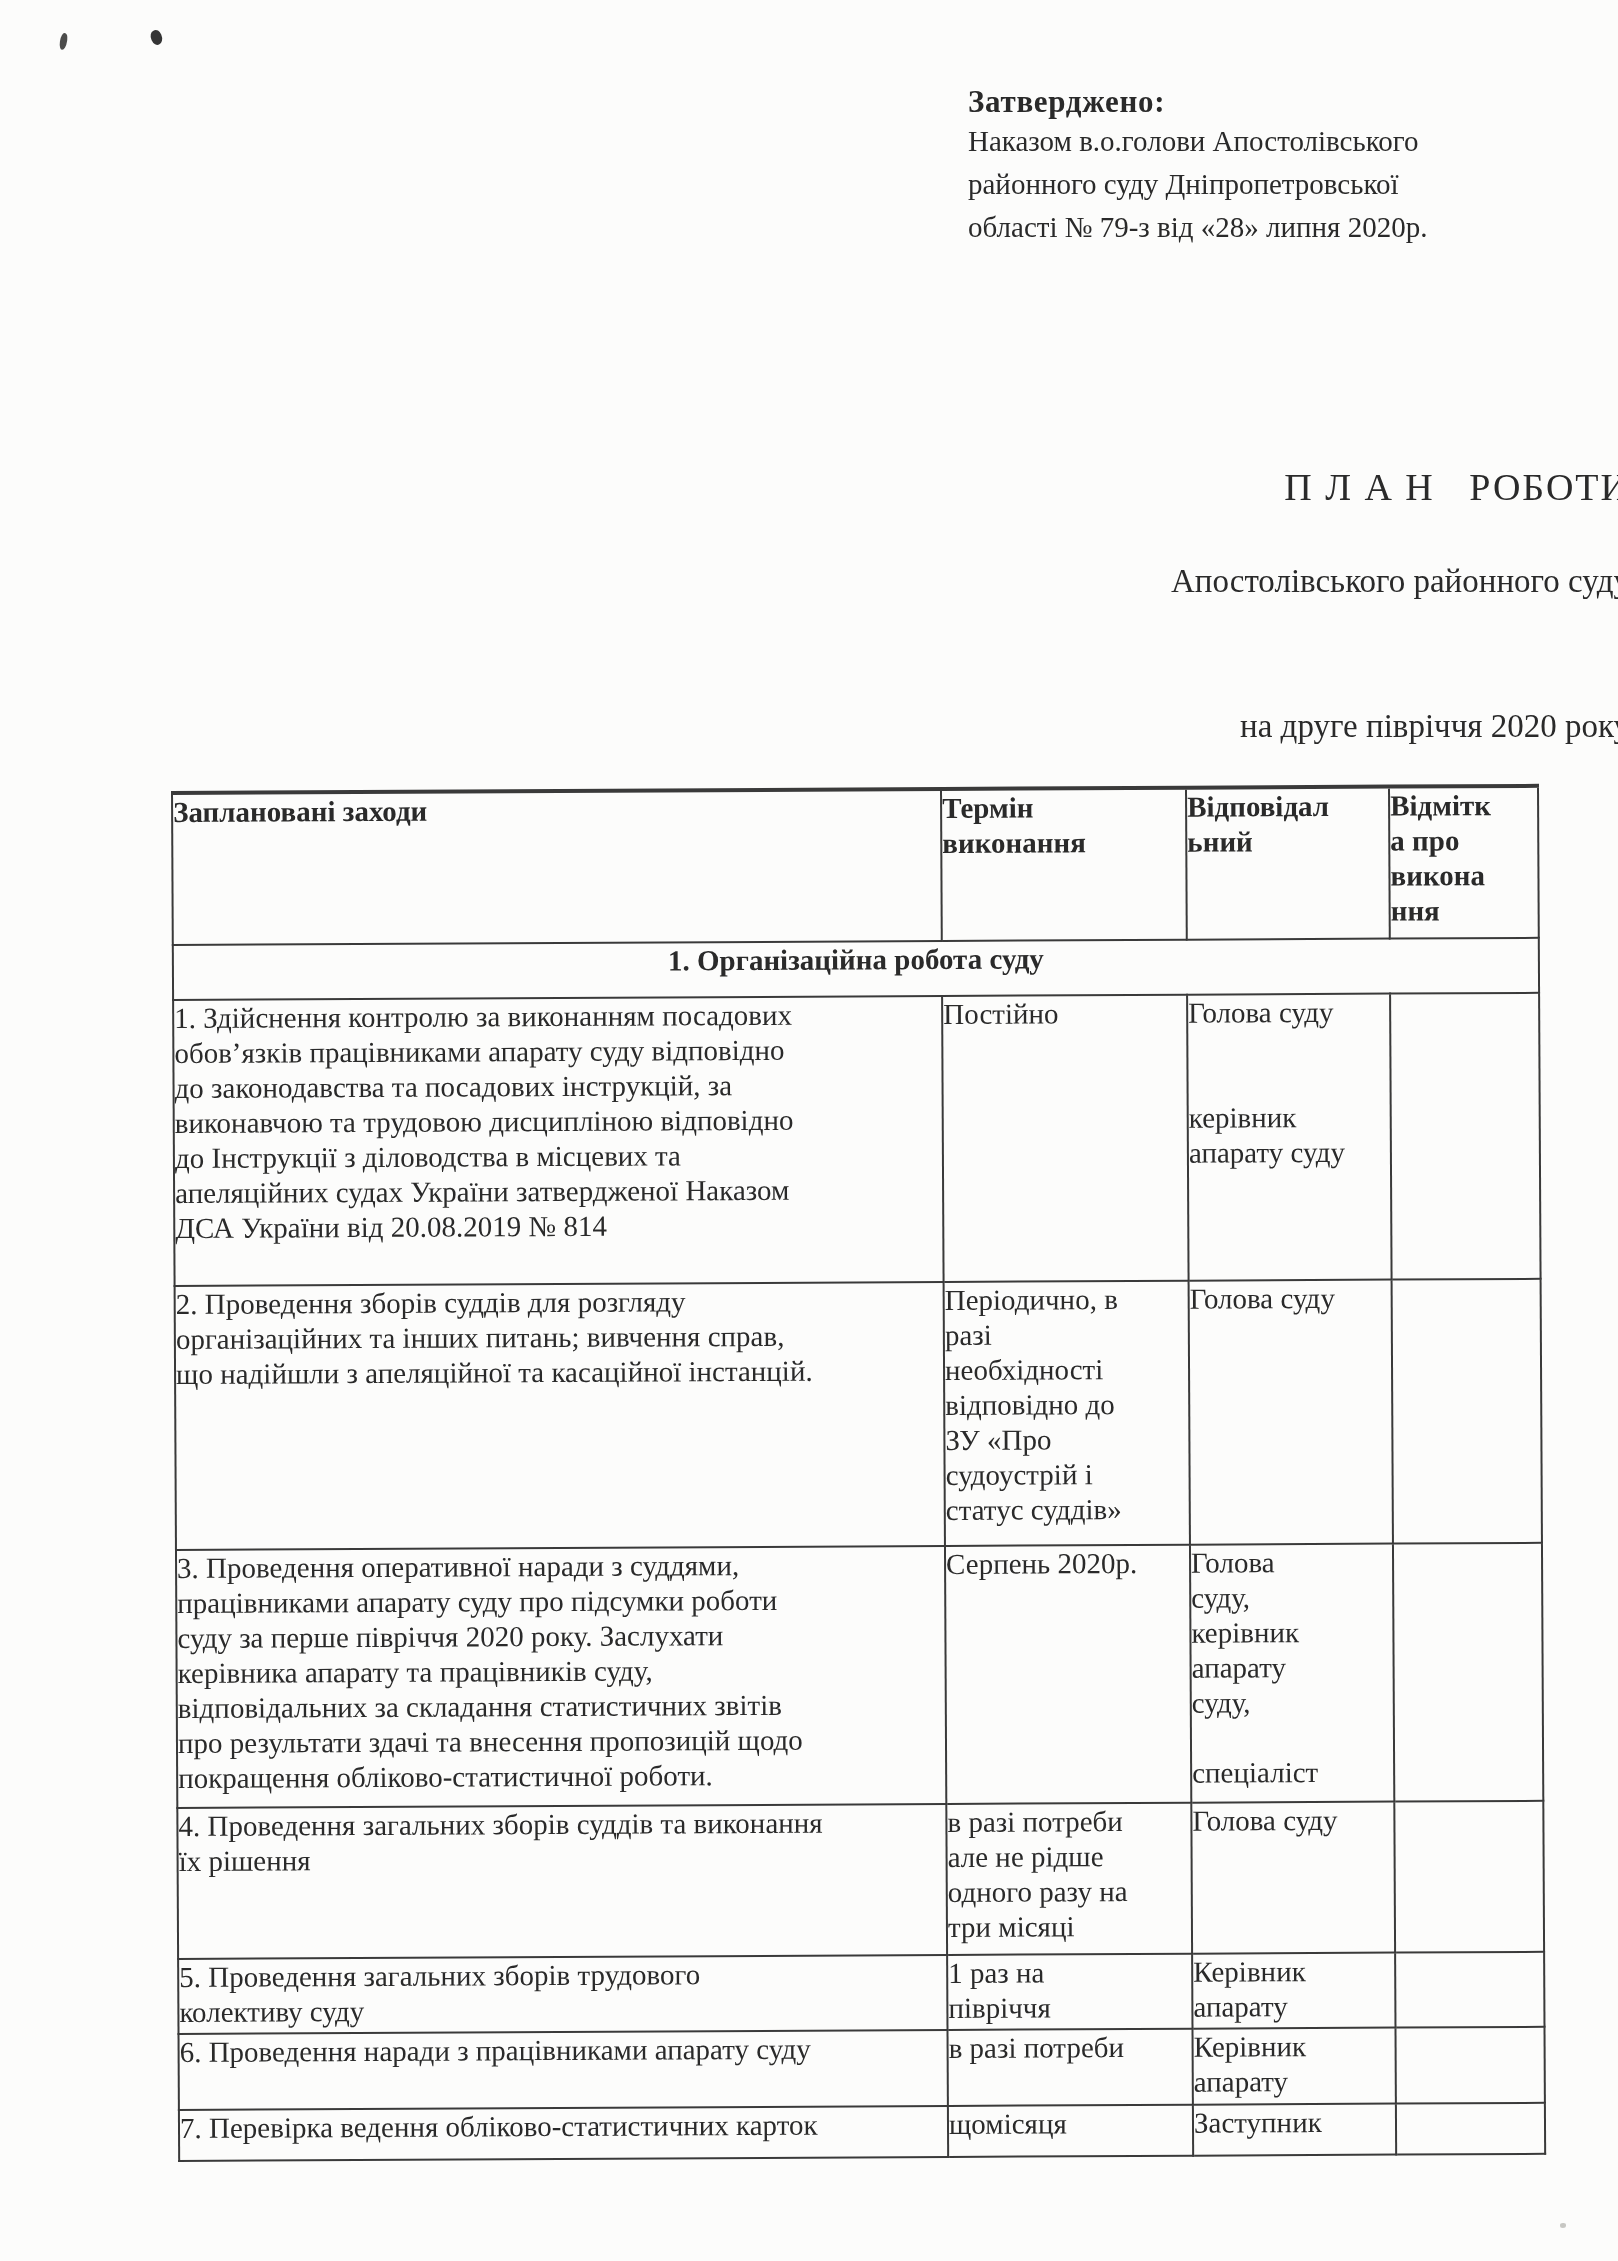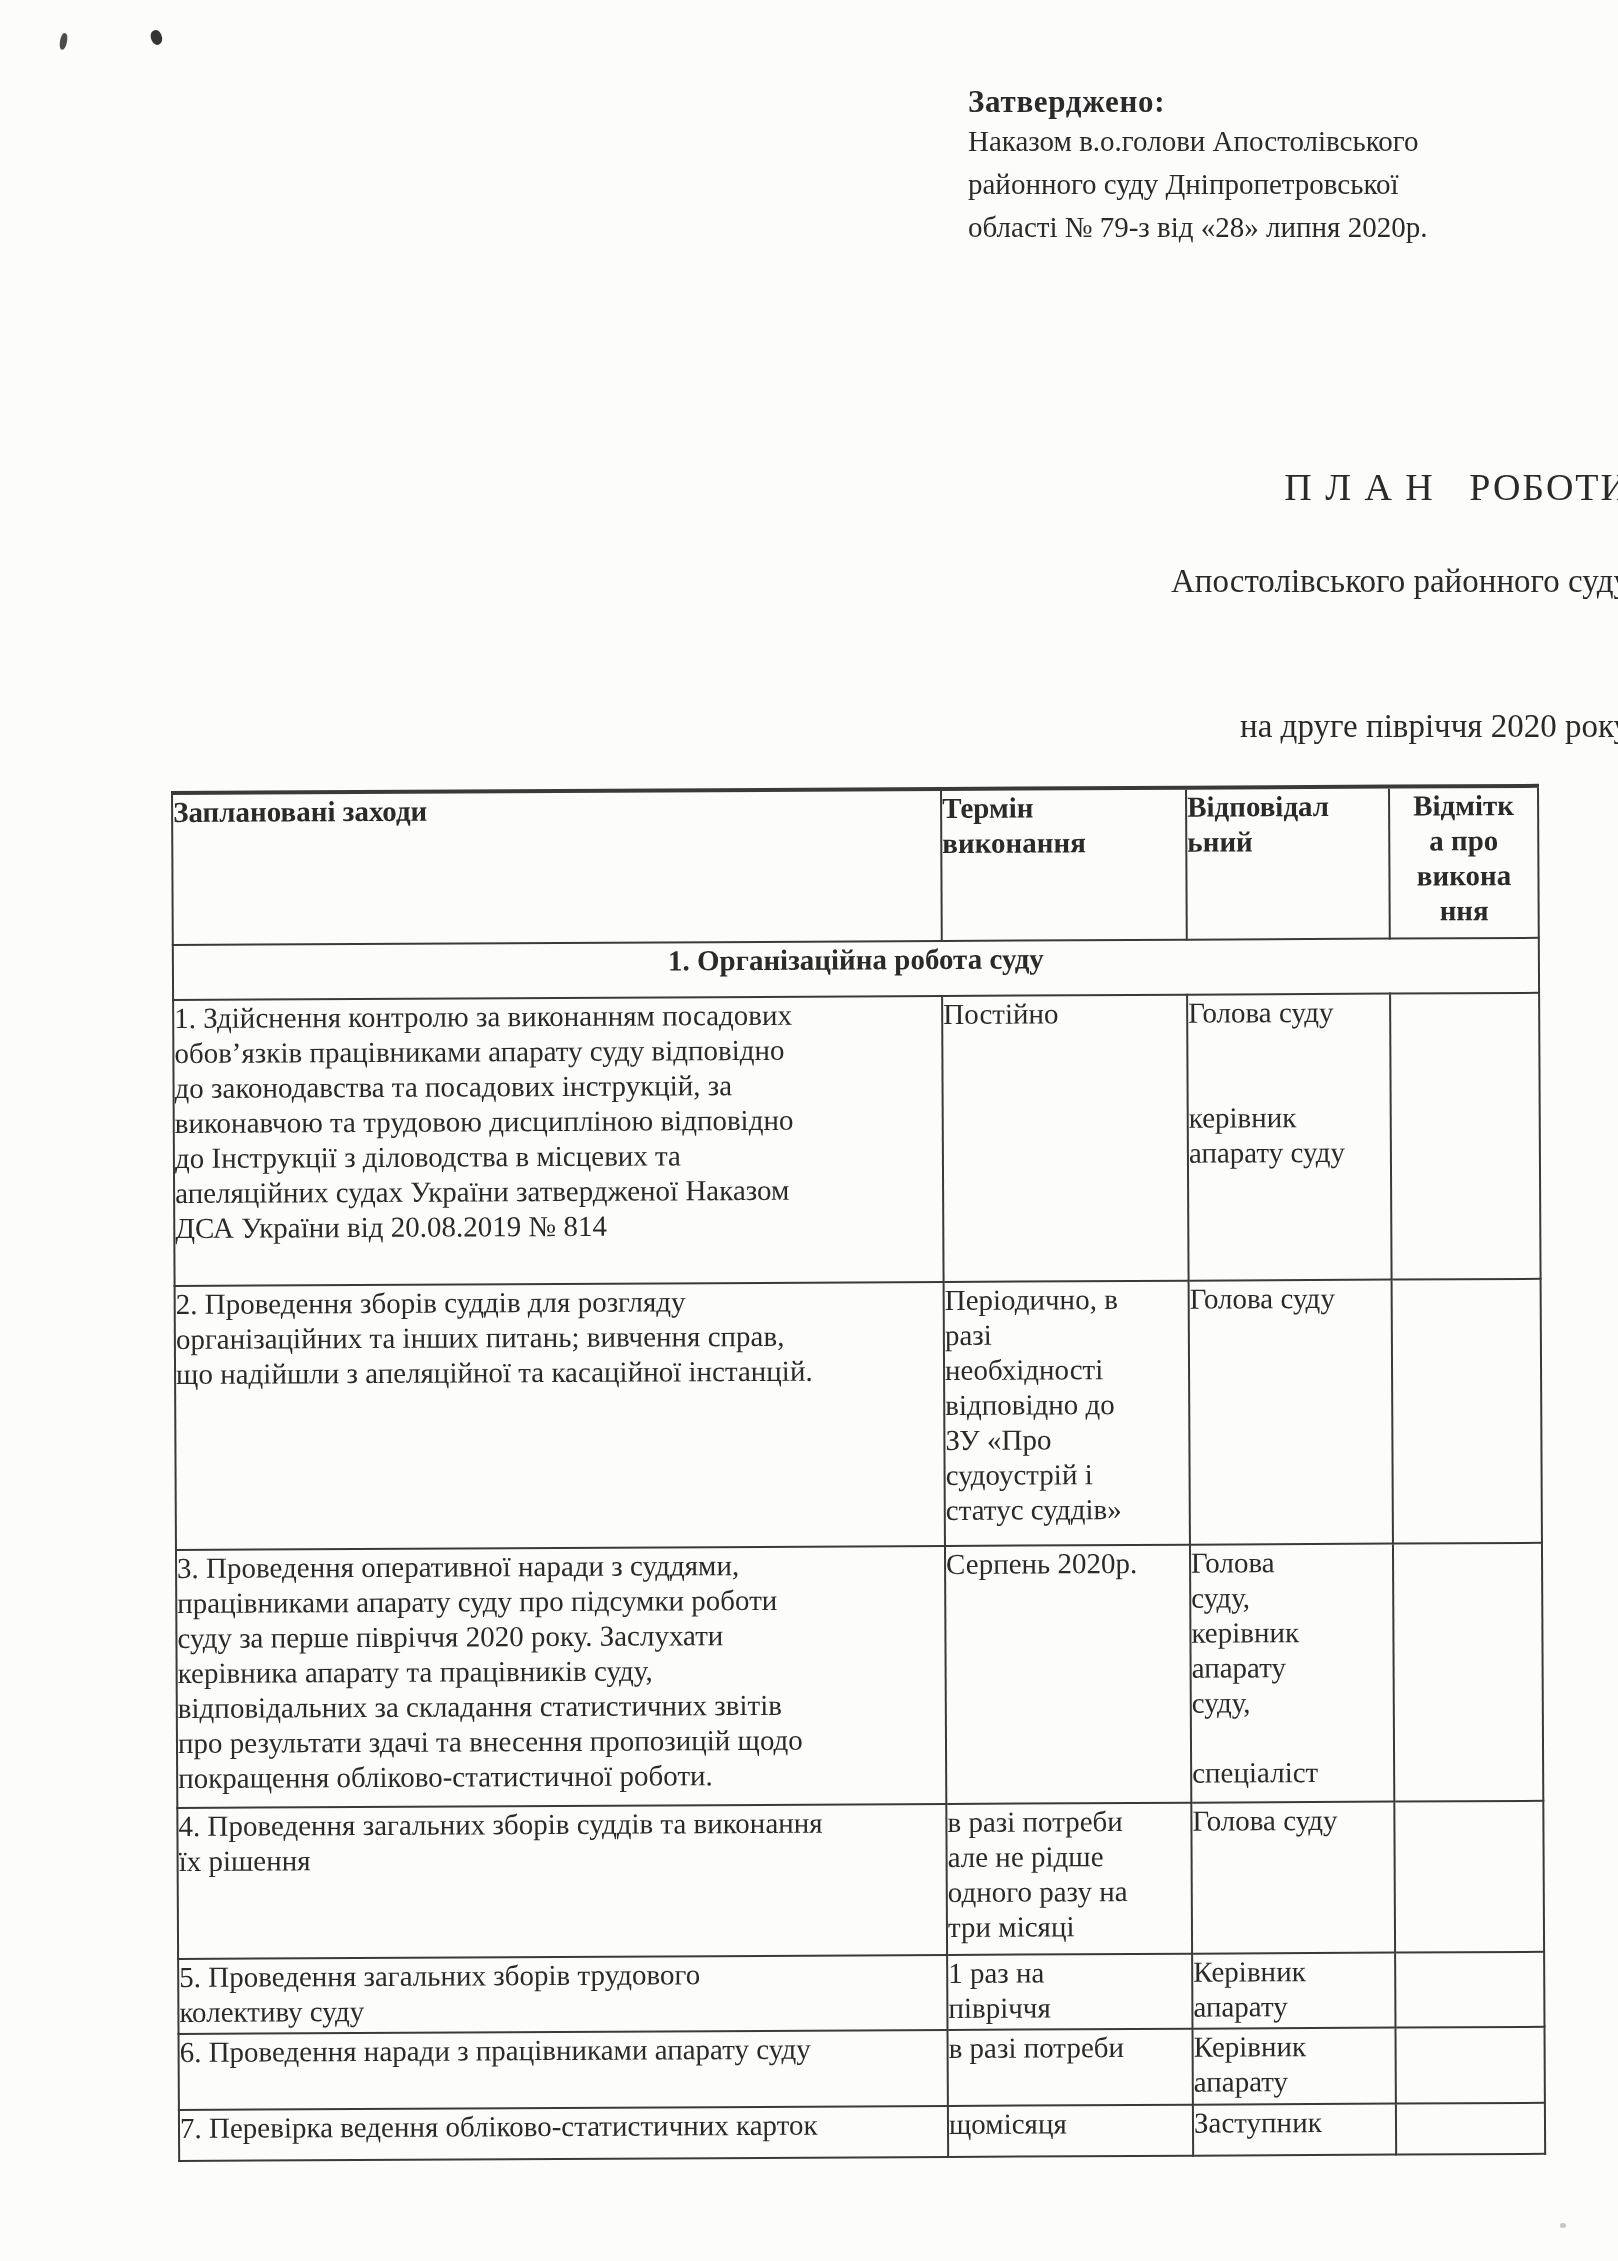--- a/index.html
+++ b/index.html
@@ -41,21 +41,21 @@
     border:2.6px solid #3a3a3a;
     vertical-align:top;
     white-space:pre-line;
     overflow:hidden;
     font-size:29px;line-height:35px;
     padding:0;
   }
   table.plan thead tr.hdr th{border-top-width:4.6px;}
   th.th-activity{font-size:30px;line-height:39px;text-align:left;font-weight:bold;padding:15.7px 13px 0 19.6px;}
   th.th-term,th.th-resp{font-size:30px;line-height:54px;text-align:left;font-weight:bold;padding:11.7px 6.5px 0 11.7px;}
-  th.th-note{font-size:30px;line-height:36px;text-align:center;font-weight:bold;padding:7.8px 5.2px 0 10.4px;}
+  th.th-note{font-size:30px;line-height:36px;text-align:left;font-weight:bold;padding:7.8px 5.2px 0 10.4px;}
   td.section-cell{font-weight:bold;font-size:31px;text-align:center;vertical-align:middle;padding-bottom:6.5px;}
   td.cell-activity{padding:10.4px 23.5px 0 19.6px;}
   td.cell-term{padding:7.8px 3.9px 0 11.7px;}
   td.cell-resp{padding:7.8px 3.9px 0 11.7px;}
   td.vcenter{vertical-align:middle;padding-top:0;padding-bottom:3.9px;}
 </style>
 </head>
 <body>
 
 <div class="sheet">

